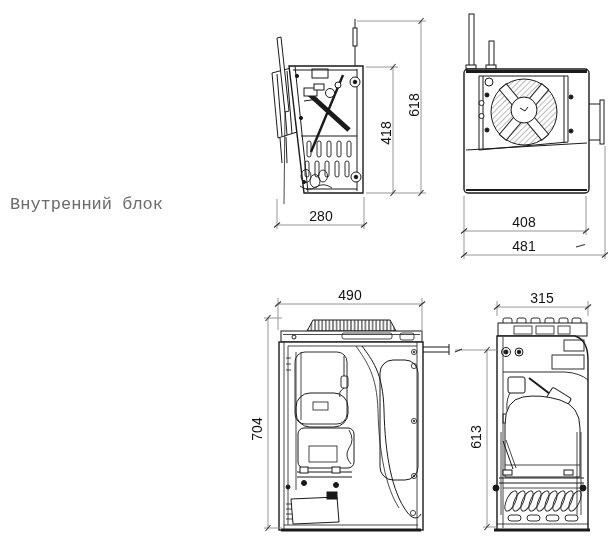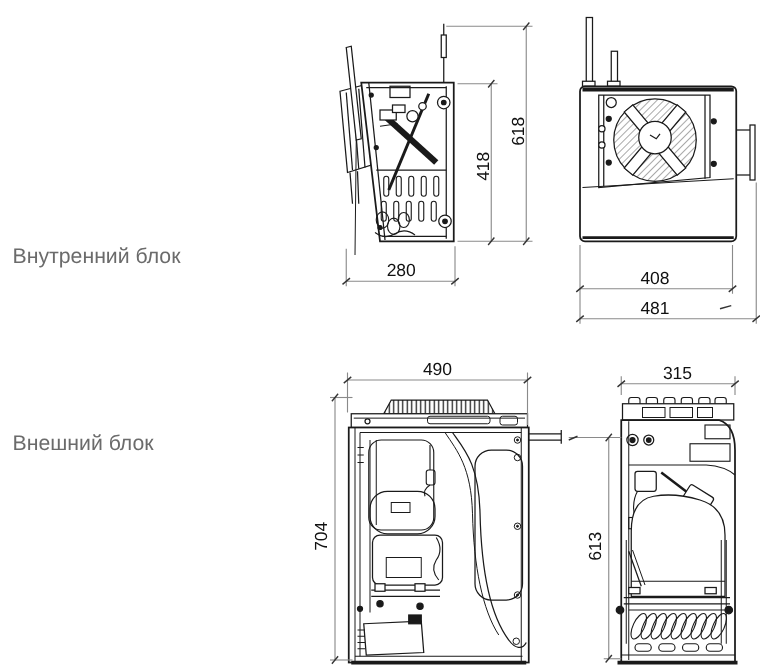--- a/index.html
+++ b/index.html
@@ -1,32 +1,31 @@
 <!DOCTYPE html>
 <html><head>
 <meta charset="utf-8">
 <style>
   html,body{margin:0;padding:0;background:#fff;}
   #stage{position:relative;width:608px;height:536px;background:#fff;overflow:hidden;
          font-family:"Liberation Sans",sans-serif;}
   .unit-label{position:absolute;left:10px;font-size:17px;color:#6b6b6b;
-              font-family:Liberation Sans, sans-serif;white-space:nowrap;}
+              font-family:Liberation Mono, monospace;white-space:nowrap;}
   svg{position:absolute;top:0;left:0;}
   .ln{stroke:#1a1a1a;fill:none;stroke-width:1;}
   .dim{font-size:14px;fill:#111;font-family:"Liberation Sans",sans-serif;}
   .dimline{stroke:#8a8a8a;stroke-width:0.9;fill:none;}
   .tick{stroke:#333;stroke-width:1.1;fill:none;}
 </style>
 </head>
 <body>
 
 <div id="stage">
 
   <div class="unit-label" style="top:195px">Внутренний блок</div>
-  <div class="unit-label" style="top:345px">Внешний блок</div>
 
   <svg width="608" height="536" viewBox="0 0 608 536">
     <defs>
       <pattern id="hatch45" width="4" height="4" patternUnits="userSpaceOnUse" patternTransform="rotate(45)">
         <line x1="0" y1="0" x2="0" y2="4" stroke="#1a1a1a" stroke-width="0.6"></line>
       </pattern>
       <pattern id="comb" width="3.6" height="12" patternUnits="userSpaceOnUse">
         <line x1="1.8" y1="0" x2="1.8" y2="12" stroke="#1a1a1a" stroke-width="1"></line>
       </pattern>
     </defs>

